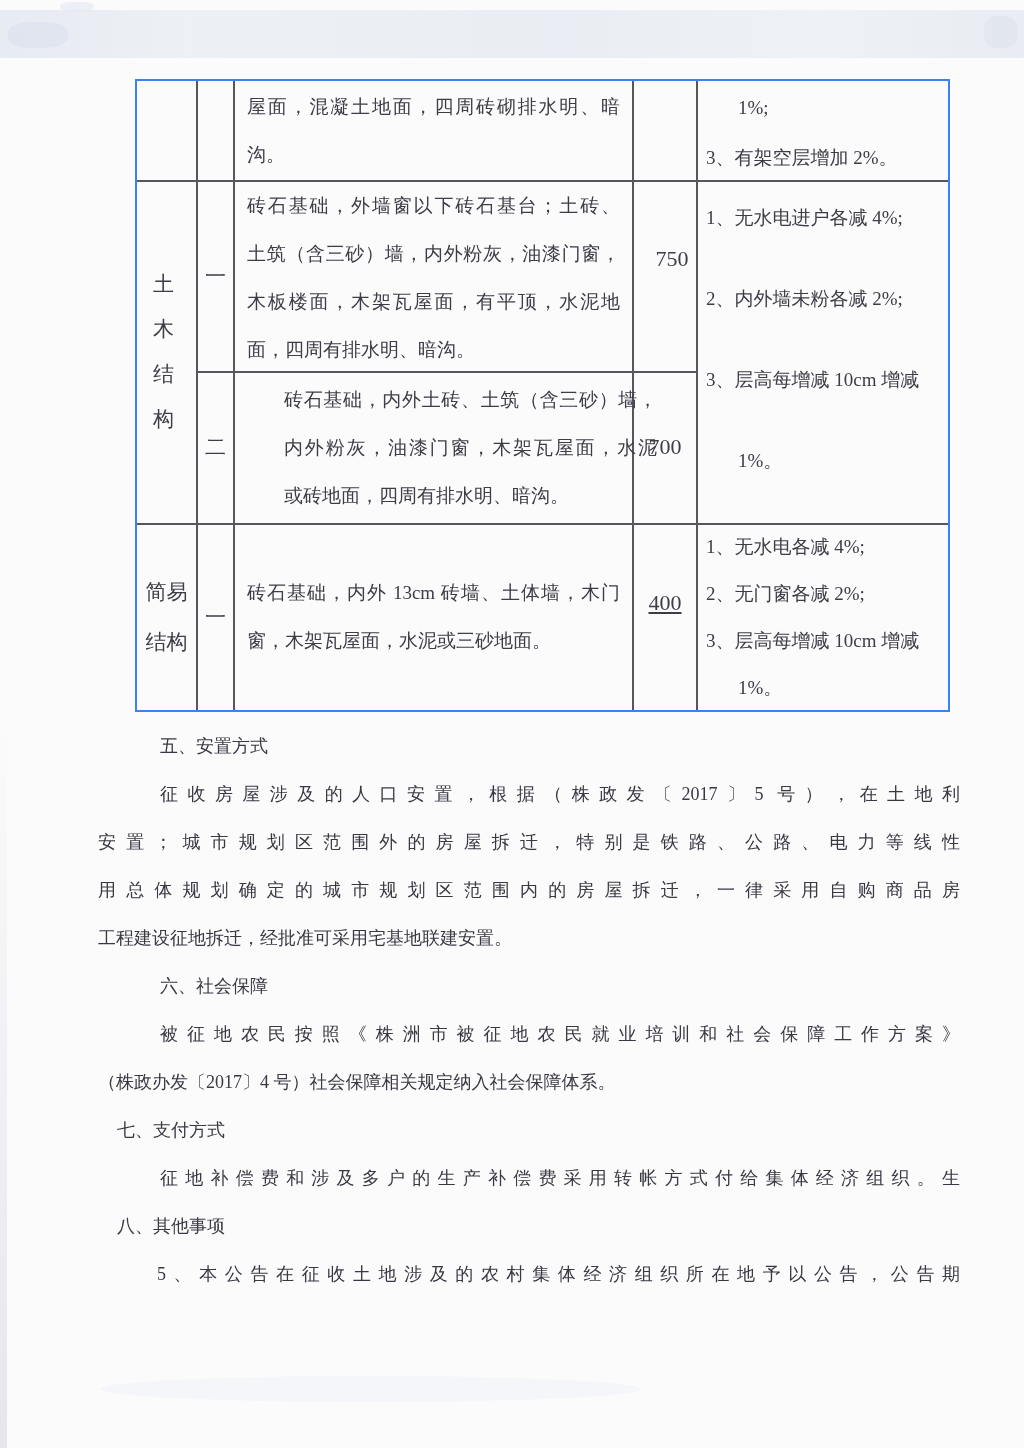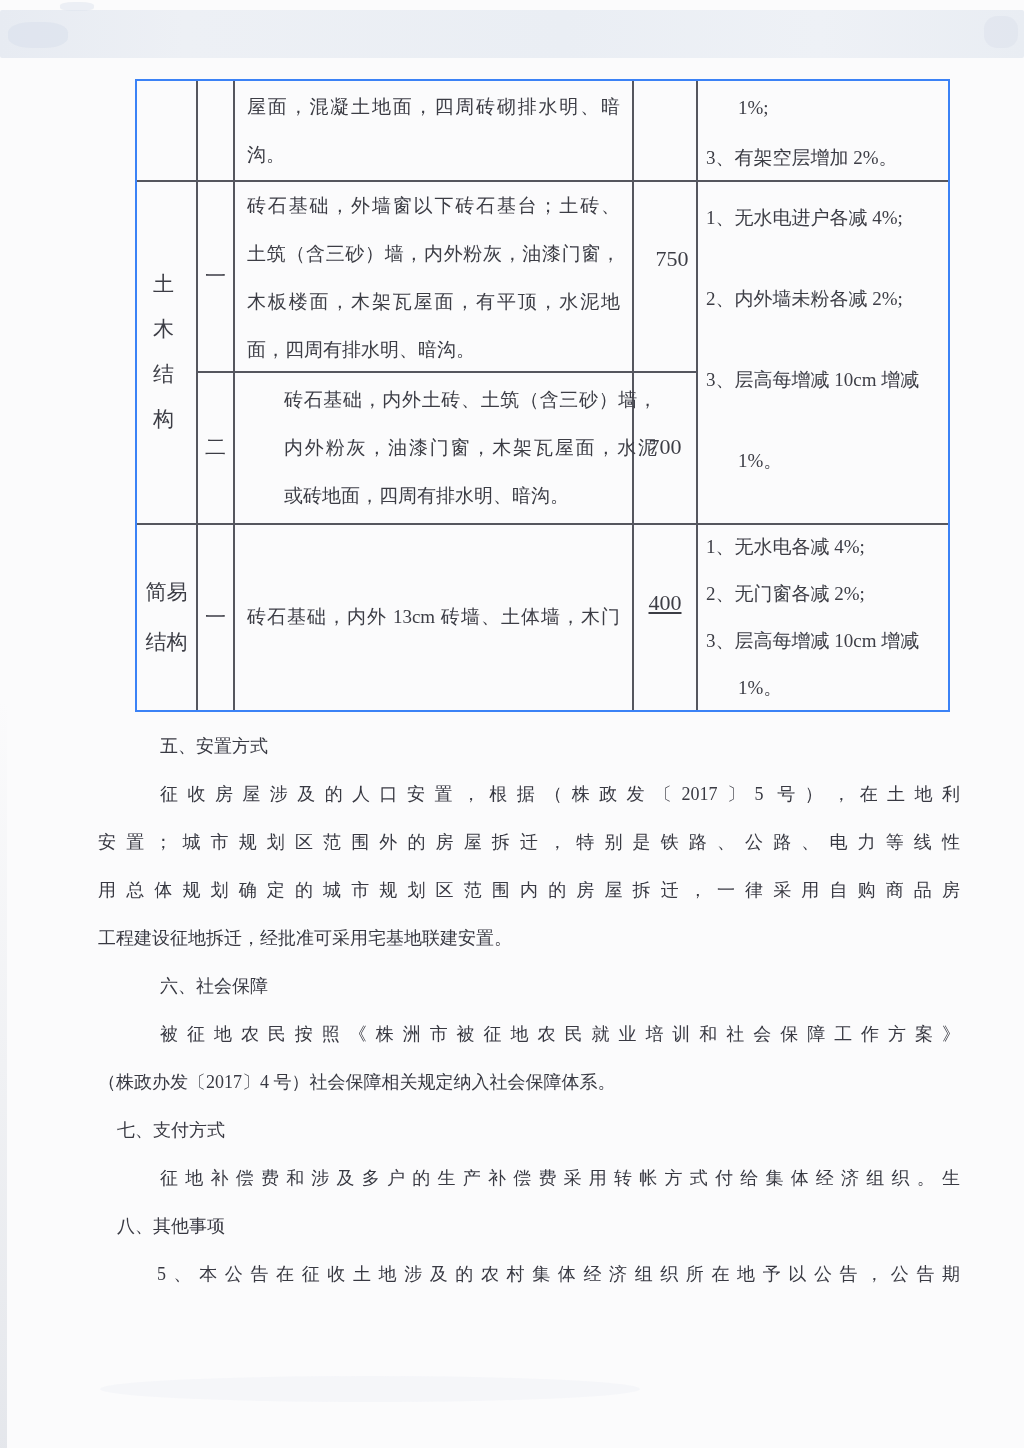--- a/index.html
+++ b/index.html
@@ -130,20 +130,21 @@
 
     <div class="cell vcenter" style="left:0;top:442px;width:59px;height:187px;">
       <div class="cat2">简易</div>
       <div class="cat2">结构</div>
     </div>
     <div class="cell hcenter grade" style="left:61px;top:442px;width:35px;height:187px;">
       <span>一</span>
     </div>
     <div class="cell desc vcenter" style="left:98px;top:442px;width:397px;height:187px;">
       <div class="jline">砖石基础，内外 13cm 砖墙、土体墙，木门</div>
+      <div class="jlast">窗，木架瓦屋面，水泥或三砂地面。</div>
     </div>
     <div class="cell hcenter price" style="left:497px;top:442px;width:62px;height:187px;padding-bottom:28px;text-decoration:underline;">
       <span>400</span>
     </div>
     <div class="cell notes vcenter" style="left:561px;top:442px;width:250px;height:187px;line-height:47px;">
       <div>1、无水电各减 4%;</div>
       <div>2、无门窗各减 2%;</div>
       <div>3、层高每增减 10cm 增减</div>
       <div class="ind">1%。</div>
     </div>

